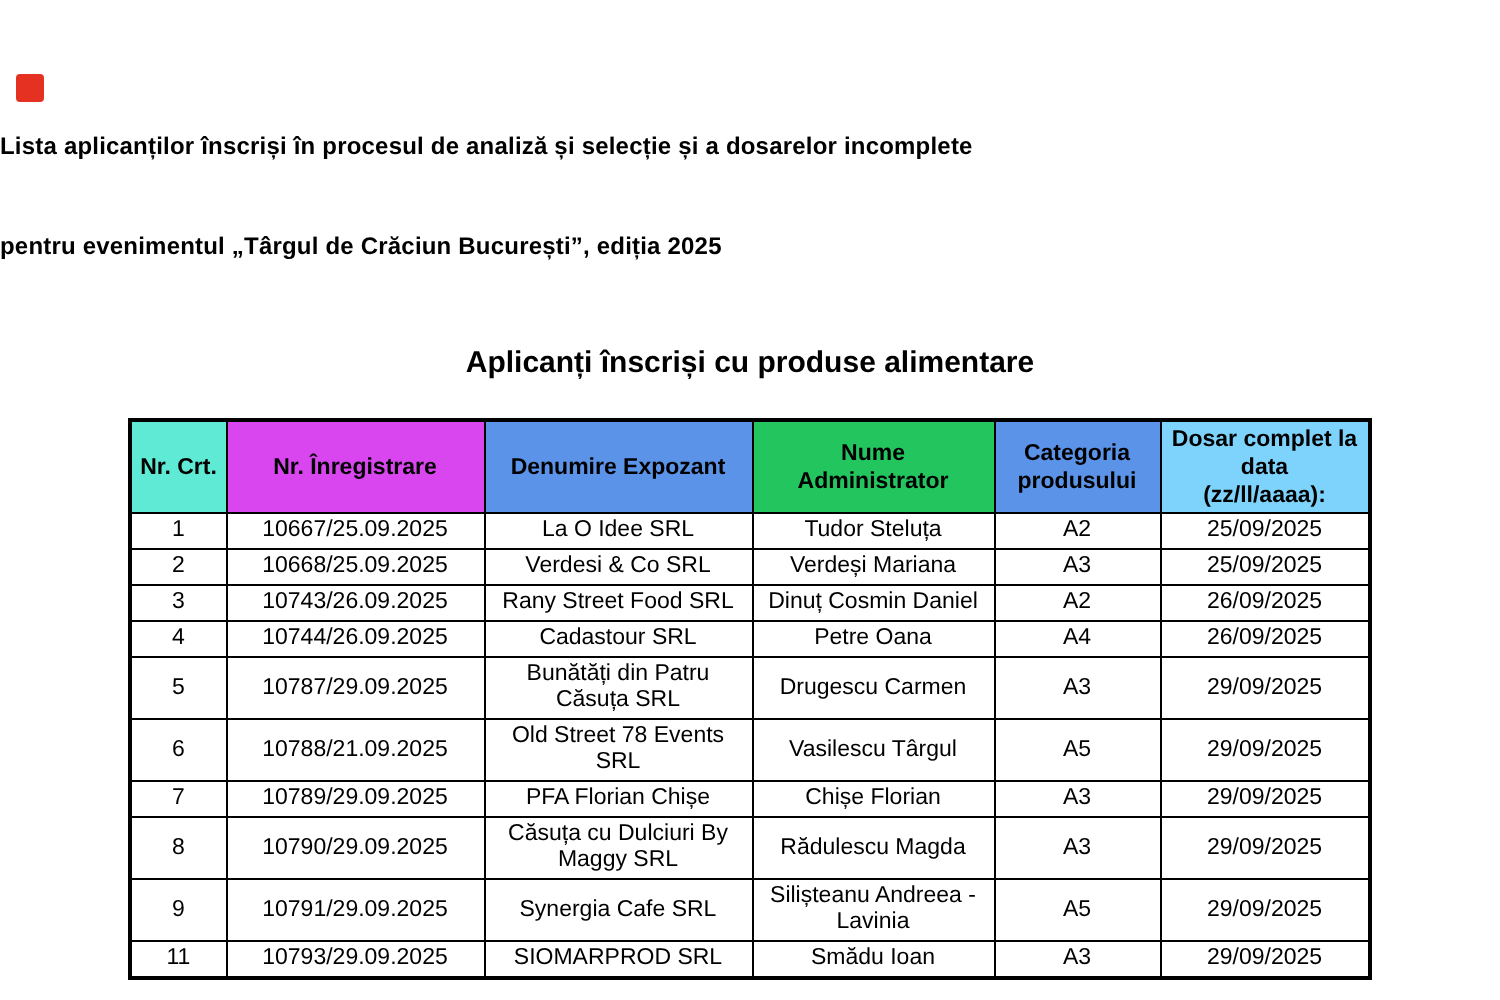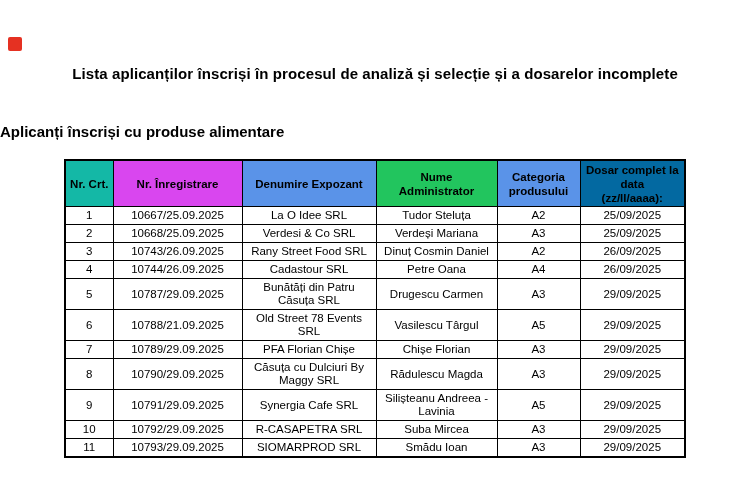--- a/index.html
+++ b/index.html
@@ -12,30 +12,30 @@
     position: relative;
   }
   .red-marker {
     position: absolute;
     left: 8px; top: 37px;
     width: 14px; height: 14px;
     border-radius: 2px;
   }
   .title-block { margin-top: 62px; }
   .title-line {
-    text-align: center;
+    text-align: left;
     font-weight: bold;
-    font-size: 15px;
+    font-size: 12px;
     line-height: 23px;
     letter-spacing: 0.1px;
     margin-top: 27px;
   }
   .section-heading {
     margin-top: 37px;
-    text-align: left;
+    text-align: center;
     font-weight: bold;
     font-size: 15px;
     line-height: 20px;
   }
   table.applicants {
     margin: 17px auto 0 auto;
     border-collapse: collapse;
     table-layout: fixed;
     border: 2px solid #000;
   }
@@ -70,43 +70,44 @@
 </style>
 </head>
 <body>
 
 <div class="page">
 
   <div class="red-marker" style="background: rgb(229, 49, 34);"></div>
 
   <div class="title-block">
     <div class="title-line">Lista aplicanților înscriși în procesul de analiză și selecție și a dosarelor incomplete</div>
+    <div class="title-line">pentru evenimentul „Târgul de Crăciun București”, ediția 2025</div>
   </div>
 
   <div class="section-heading">Aplicanți înscriși cu produse alimentare</div>
 
   <table class="applicants">
     <colgroup>
       <col class="c1">
         <col class="c2">
         <col class="c3">
         <col class="c4">
         <col class="c5">
         <col class="c6">
     </colgroup>
     <thead>
       <tr>
-        <th class="th-cell" style="background: #14b8a6; text-align: center;">Nr. Crt.</th>
+        <th class="th-cell" style="background: #5eead4; text-align: center;">Nr. Crt.</th>
         <th class="th-cell" style="background: #d946ef;">Nr. Înregistrare</th>
         <th class="th-cell" style="background: rgb(90, 147, 232);">Denumire Expozant</th>
         <th class="th-cell" style="background: #22c55e;">Nume
 Administrator</th>
         <th class="th-cell" style="background: rgb(90, 147, 232);">Categoria
 produsului</th>
-        <th class="th-cell" style="background: #0369a1;">Dosar complet la
+        <th class="th-cell" style="background: #7dd3fc;">Dosar complet la
 data
 (zz/ll/aaaa):</th>
       </tr>
     </thead>
     <tbody>
       <tr class="single">
         <td>1</td>
         <td>10667/25.09.2025</td>
         <td>La O Idee SRL</td>
         <td>Tudor Steluța</td>
@@ -171,28 +172,20 @@
       </tr>
       <tr class="tall">
         <td>9</td>
         <td>10791/29.09.2025</td>
         <td>Synergia Cafe SRL</td>
         <td>Silișteanu Andreea - Lavinia</td>
         <td>A5</td>
         <td>29/09/2025</td>
       </tr>
       <tr class="single">
-        <td>10</td>
-        <td>10792/29.09.2025</td>
-        <td>R-CASAPETRA SRL</td>
-        <td>Suba Mircea</td>
-        <td>A3</td>
-        <td>29/09/2025</td>
-      </tr>
-      <tr class="single">
         <td>11</td>
         <td>10793/29.09.2025</td>
         <td>SIOMARPROD SRL</td>
         <td>Smădu Ioan</td>
         <td>A3</td>
         <td>29/09/2025</td>
       </tr>
     </tbody>
   </table>
 </div>

